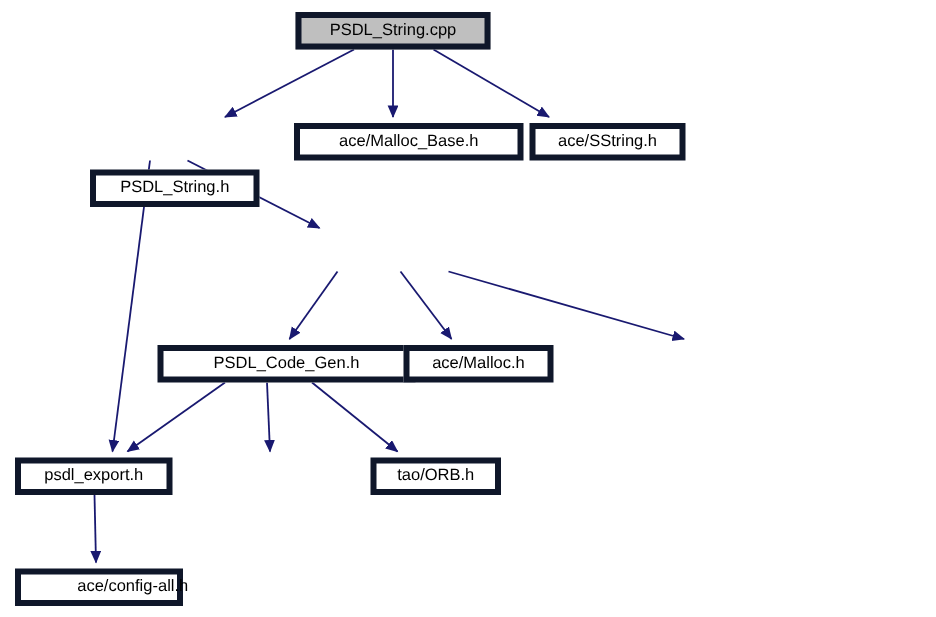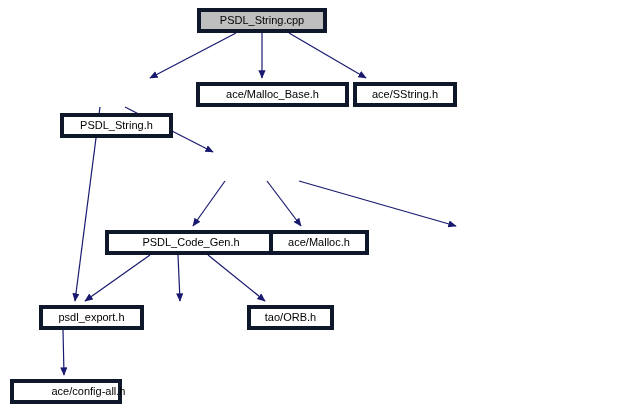--- a/index.html
+++ b/index.html
@@ -87,20 +87,20 @@
   <div class="node" style="left:196px;top:82px;width:153px;height:25px;">ace/Malloc_Base.h</div>
 
   <div class="node" style="left:353px;top:82px;width:104px;height:25px;">ace/SString.h</div>
 
 
   <div class="node" style="left:105px;top:230px;width:172px;height:25px;">PSDL_Code_Gen.h</div>
 
   <div class="node" style="left:269px;top:230px;width:100px;height:25px;">ace/Malloc.h</div>
 
 
-  <div class="node" style="left:10px;top:305px;width:105px;height:25px;margin-left:29px;">psdl_export.h</div>
+  <div class="node" style="left:10px;top:305px;width:105px;height:25px;">psdl_export.h</div>
 
 
   <div class="node" style="left:247px;top:305px;width:87px;height:25px;">tao/ORB.h</div>
 
   <div class="node" style="left:10px;top:379px;width:112px;height:25px;padding-left:45px;">ace/config-all.h</div>
 
 </div>
 
 </body></html>

